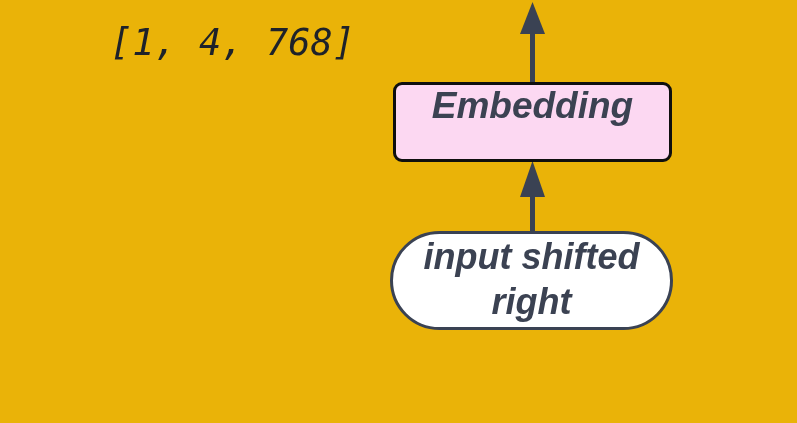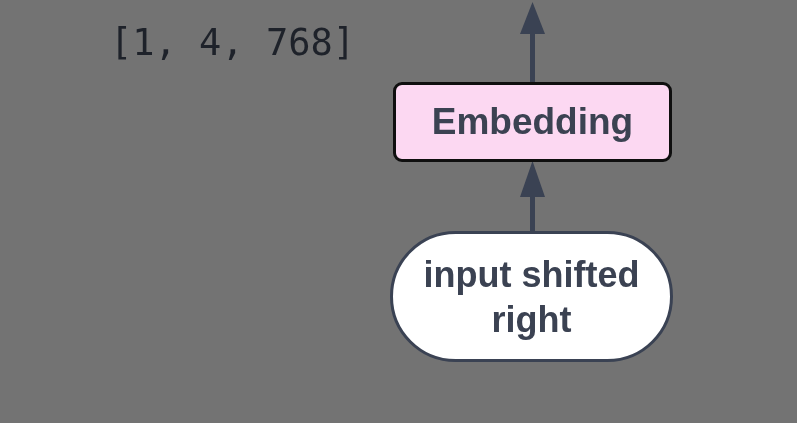--- a/index.html
+++ b/index.html
@@ -4,60 +4,61 @@
 <style>
   html, body {
     margin: 0;
     padding: 0;
     background: #ffffff;
   }
   .canvas {
     position: relative;
     width: 797px;
     height: 423px;
-    background: #737373;
+    background: #eab308;
     overflow: hidden;
     font-family: "Liberation Sans", sans-serif;
+    font-style: italic;
   }
   .anno {
     position: absolute;
     font-family: "DejaVu Sans Mono", monospace;
     font-size: 37px;
     line-height: 42px;
     color: #1e222a;
     white-space: pre;
   }
   .anno-1 { left: 110px; top: 22px; }
   .anno-2 { left: 116px; top: 152px; }
 
   .node {
     position: absolute;
     box-sizing: border-box;
     display: flex;
-    align-items: center;
+    align-items: flex-start;
     justify-content: center;
     text-align: center;
     font-weight: bold;
     color: #3b4252;
   }
   .node-embedding {
     left: 393px;
     top: 82px;
     width: 279px;
     height: 80px;
     background: #fcd8f2;
     border: 3px solid #0f0f0f;
     border-radius: 9px;
     font-size: 37px;
   }
   .node-input {
     left: 390px;
     top: 231px;
     width: 283px;
-    height: 131px;
+    height: 99px;
     background: #ffffff;
     border: 3px solid #3a4253;
     border-radius: 66px;
     font-size: 36px;
     line-height: 1.25;
   }
   .arrows {
     position: absolute;
     left: 0;
     top: 0;

